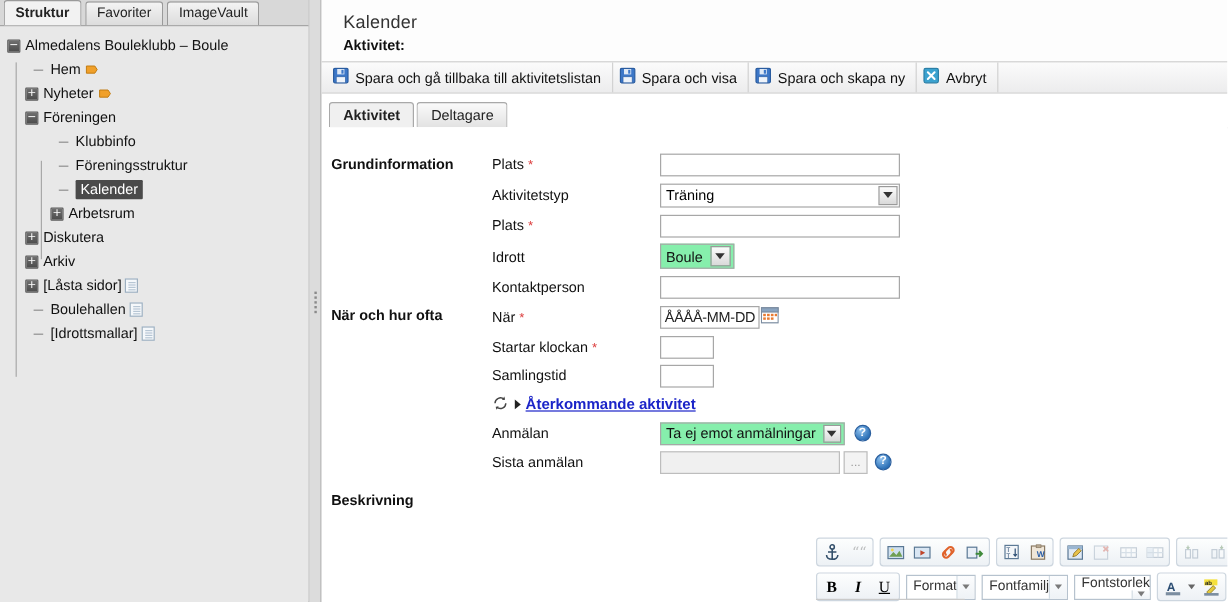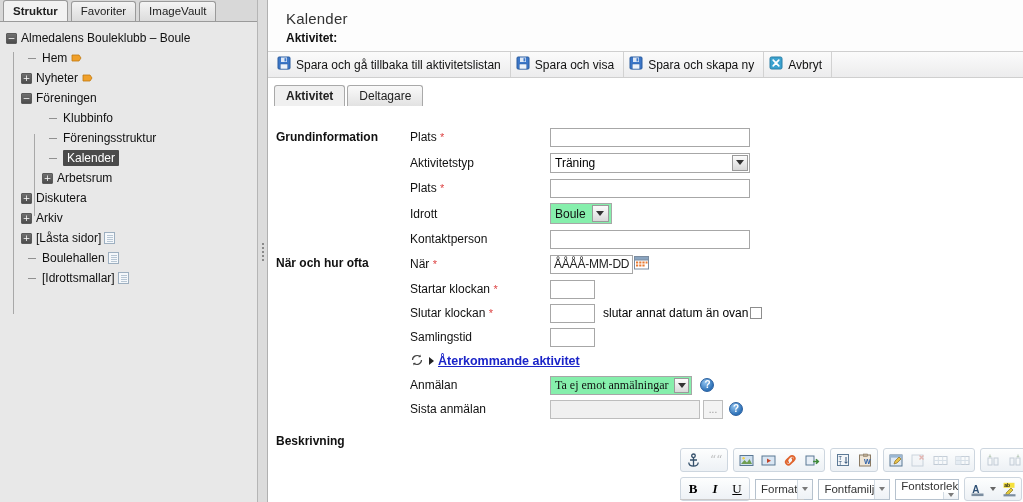--- a/index.html
+++ b/index.html
@@ -538,32 +538,20 @@
         <div class="sect"></div>
         <div class="flabel">
           <span>Startar klockan</span>
           <span class="req">*</span>
         </div>
         <div class="fctl">
           <input class="txt w45" value="" style="">
         </div>
       </div>
 
-      <div class="frow">
-        <div class="sect"></div>
-        <div class="flabel">
-          <span>Slutar klockan</span>
-          <span class="req">*</span>
-        </div>
-        <div class="fctl">
-          <input class="txt w45" value="" style="">
-          <span style="margin-left:8px;">slutar annat datum än ovan</span>
-          <span class="chk" style="margin-left:2px;"></span>
-        </div>
-      </div>
 
       <div class="frow">
         <div class="sect"></div>
         <div class="flabel">Samlingstid</div>
         <div class="fctl">
           <input class="txt w45" value="" style="">
         </div>
       </div>
 
       <div class="frow" style="height:24px;">
@@ -579,21 +567,21 @@
           </span>
           <span style="margin:0 4px 0 5px;display:inline-block;width:0;height:0;border-top:4px solid transparent;border-bottom:4px solid transparent;border-left:5px solid #222;"></span>
           <span class="reclink">Återkommande aktivitet</span>
         </div>
       </div>
 
       <div class="frow" style="height:24px;">
         <div class="sect"></div>
         <div class="flabel">Anmälan</div>
         <div class="fctl">
-          <div class="sel-native" style="height:19px;font-family:Liberation Serif, serif;">
+          <div class="sel-native" style="height:19px;">
             <span>Ta ej emot anmälningar</span>
             <span class="arrowbox" style="width:15px;height:15px;"></span>
           </div>
           <span class="helpico">?</span>
         </div>
       </div>
 
       <div class="frow" style="height:24px;">
         <div class="sect"></div>
         <div class="flabel">Sista anmälan</div>

